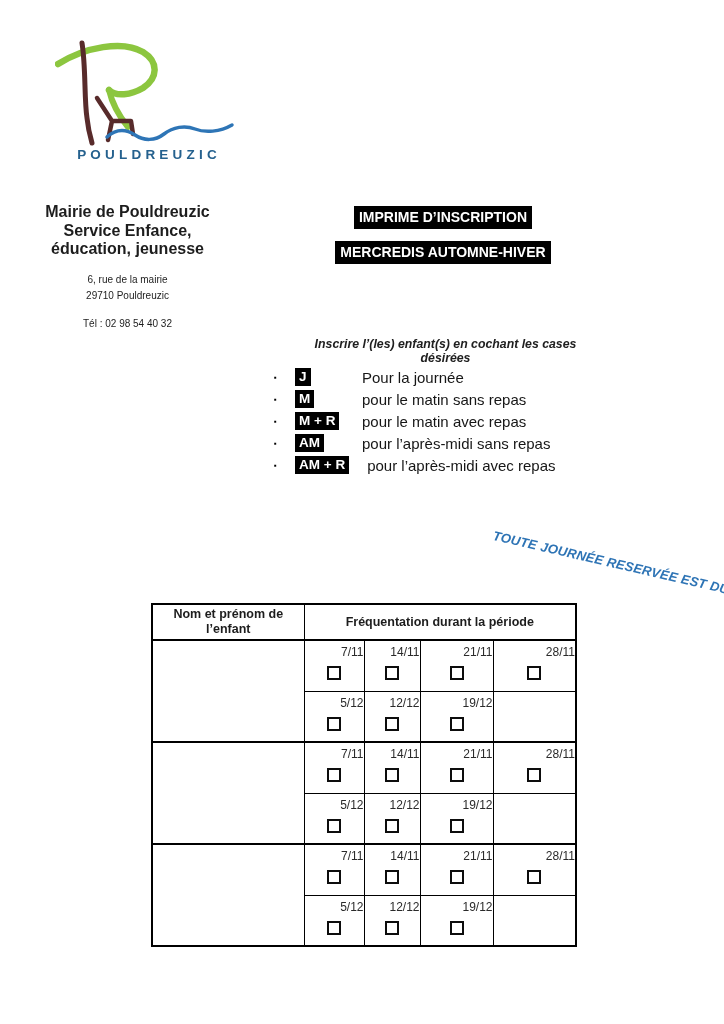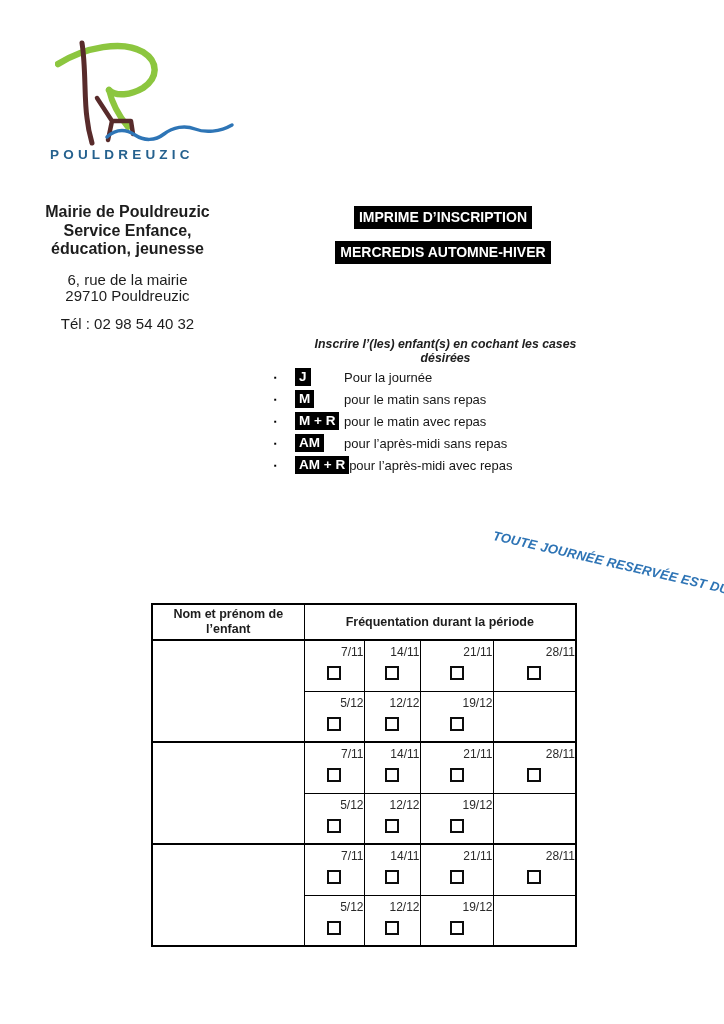--- a/index.html
+++ b/index.html
@@ -6,29 +6,29 @@
   html,body { background:#e8e8e8; }
   #page {
     position:relative; width:724px; height:1024px; margin:0 auto;
     background:#ffffff; overflow:hidden;
     font-family:"Liberation Sans", sans-serif; color:var(--ink,#1d1d1d);
   }
 
   
   .logo-wrap { position:absolute; left:55px; top:40px; width:190px; height:108px; }
   .wordmark {
-    position:absolute; left:50px; top:147px; width:170px; text-align:left;
+    position:absolute; left:64px; top:147px; width:170px; text-align:center;
     font-size:13.5px; font-weight:bold; letter-spacing:4.2px;
     color:var(--wordmark-blue,#25618e);
   }
 
   
   .contact { position:absolute; left:30px; top:203px; width:195px; text-align:center; }
   .contact .b { font-size:16px; font-weight:bold; line-height:18.5px; }
-  .contact .r { font-size:15px; line-height:16.5px; }
+  .contact .r { font-size:10px; line-height:16.5px; }
   .gap-a { height:13px; } .gap-b { height:11px; }
 
   
   .titles { position:absolute; left:303px; top:206px; width:280px; text-align:center; }
   .title-line { margin-bottom:12px; }
   .hl {
     display:inline-block; background:var(--highlight-bg,#000);
     color:var(--highlight-fg,#fff); font-weight:bold; font-size:14px;
     padding:3px 5px 4px;
   }
@@ -42,21 +42,21 @@
   
   .legend { position:absolute; left:274px; top:366px; }
   .legend-row { display:flex; align-items:center; height:22px; }
   .bullet { width:13px; font-size:8px; color:#000; flex:0 0 13px; }
   .code-slot { min-width:49px; margin-left:8px; display:flex; }
   .code {
     background:var(--highlight-bg,#000); color:var(--highlight-fg,#fff);
     font-weight:bold; font-size:13.5px; line-height:18px; padding:0 4px;
     white-space:nowrap;
   }
-  .legend-label { font-size:13px; margin-left:0; white-space:nowrap; color:#161616; }
+  .legend-label { font-size:15px; margin-left:18px; white-space:nowrap; color:#161616; }
 
   
   .notice {
     position:absolute; left:495px; top:528px;
     transform:rotate(13deg); transform-origin:0 0;
     font-size:13px; font-weight:bold; font-style:italic; letter-spacing:0.2px;
     color:var(--notice-blue,#2e74b5); white-space:nowrap;
   }
 
   

